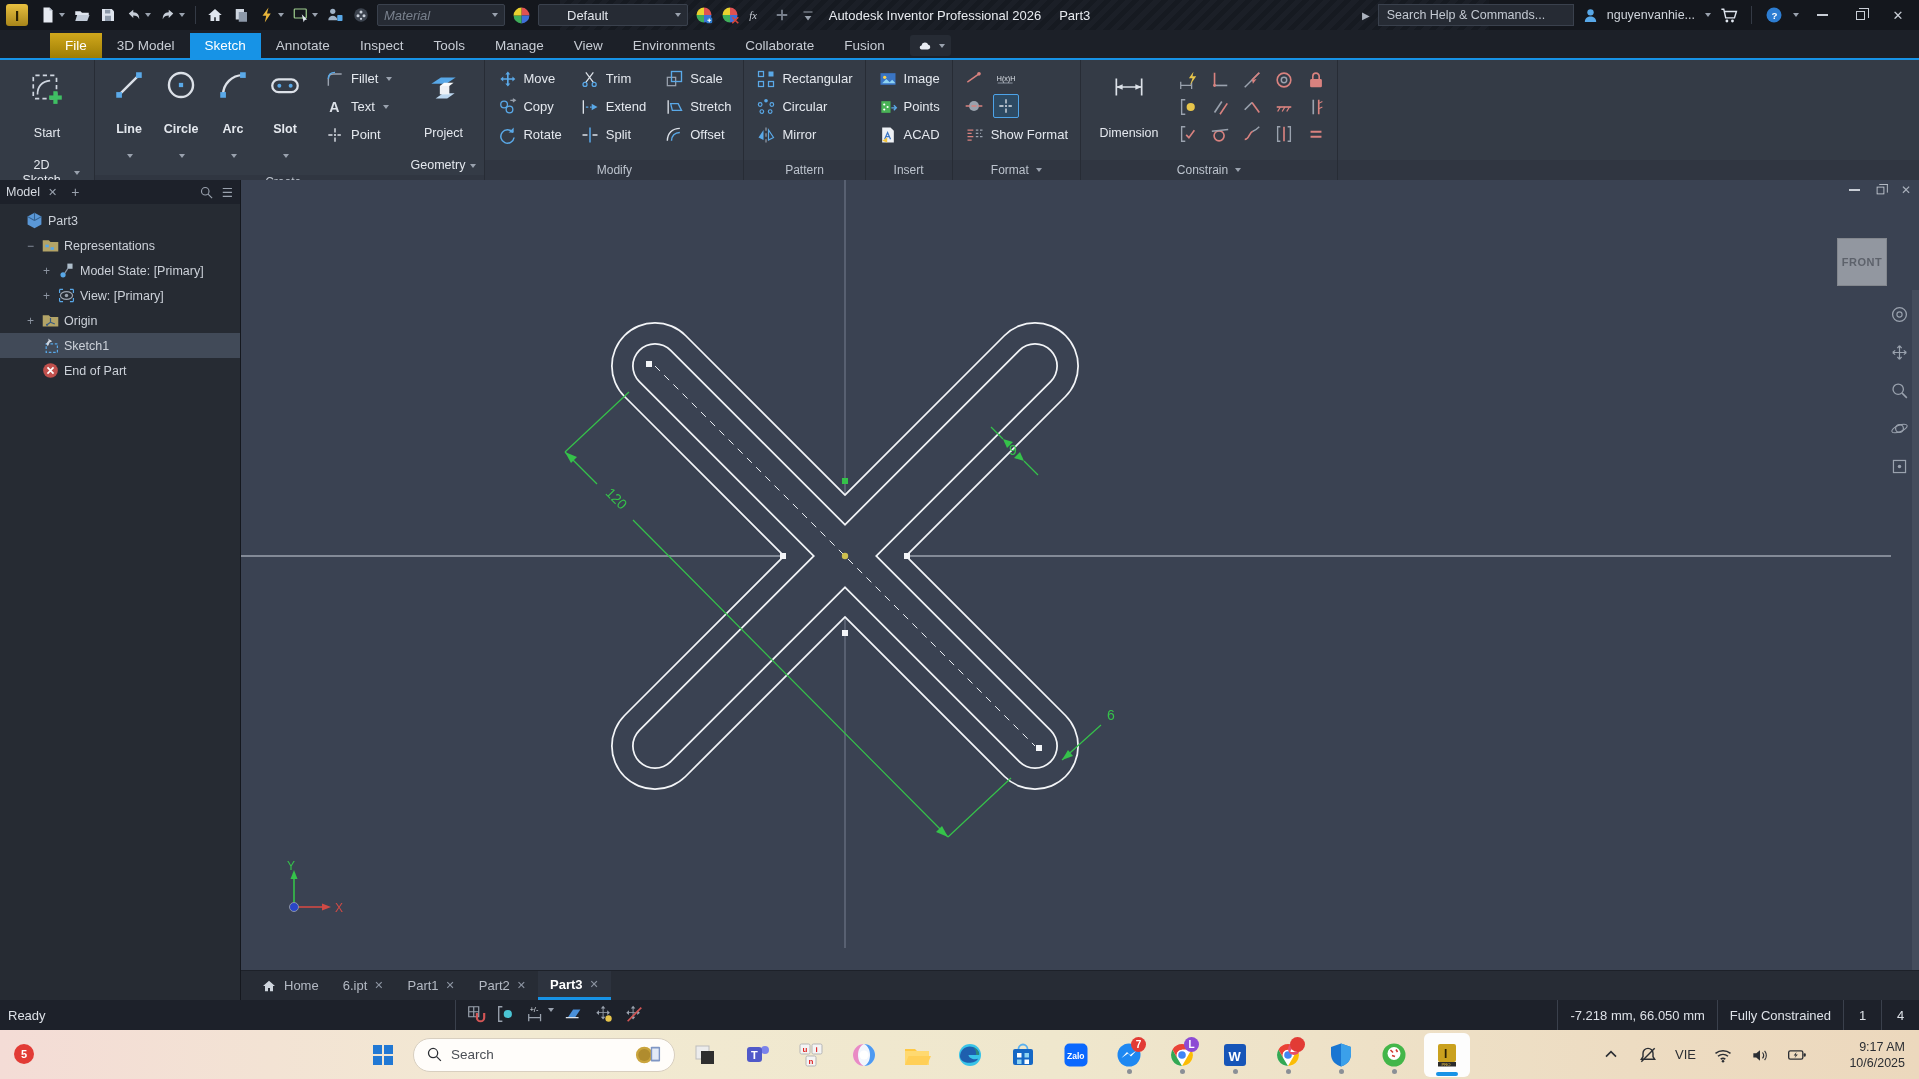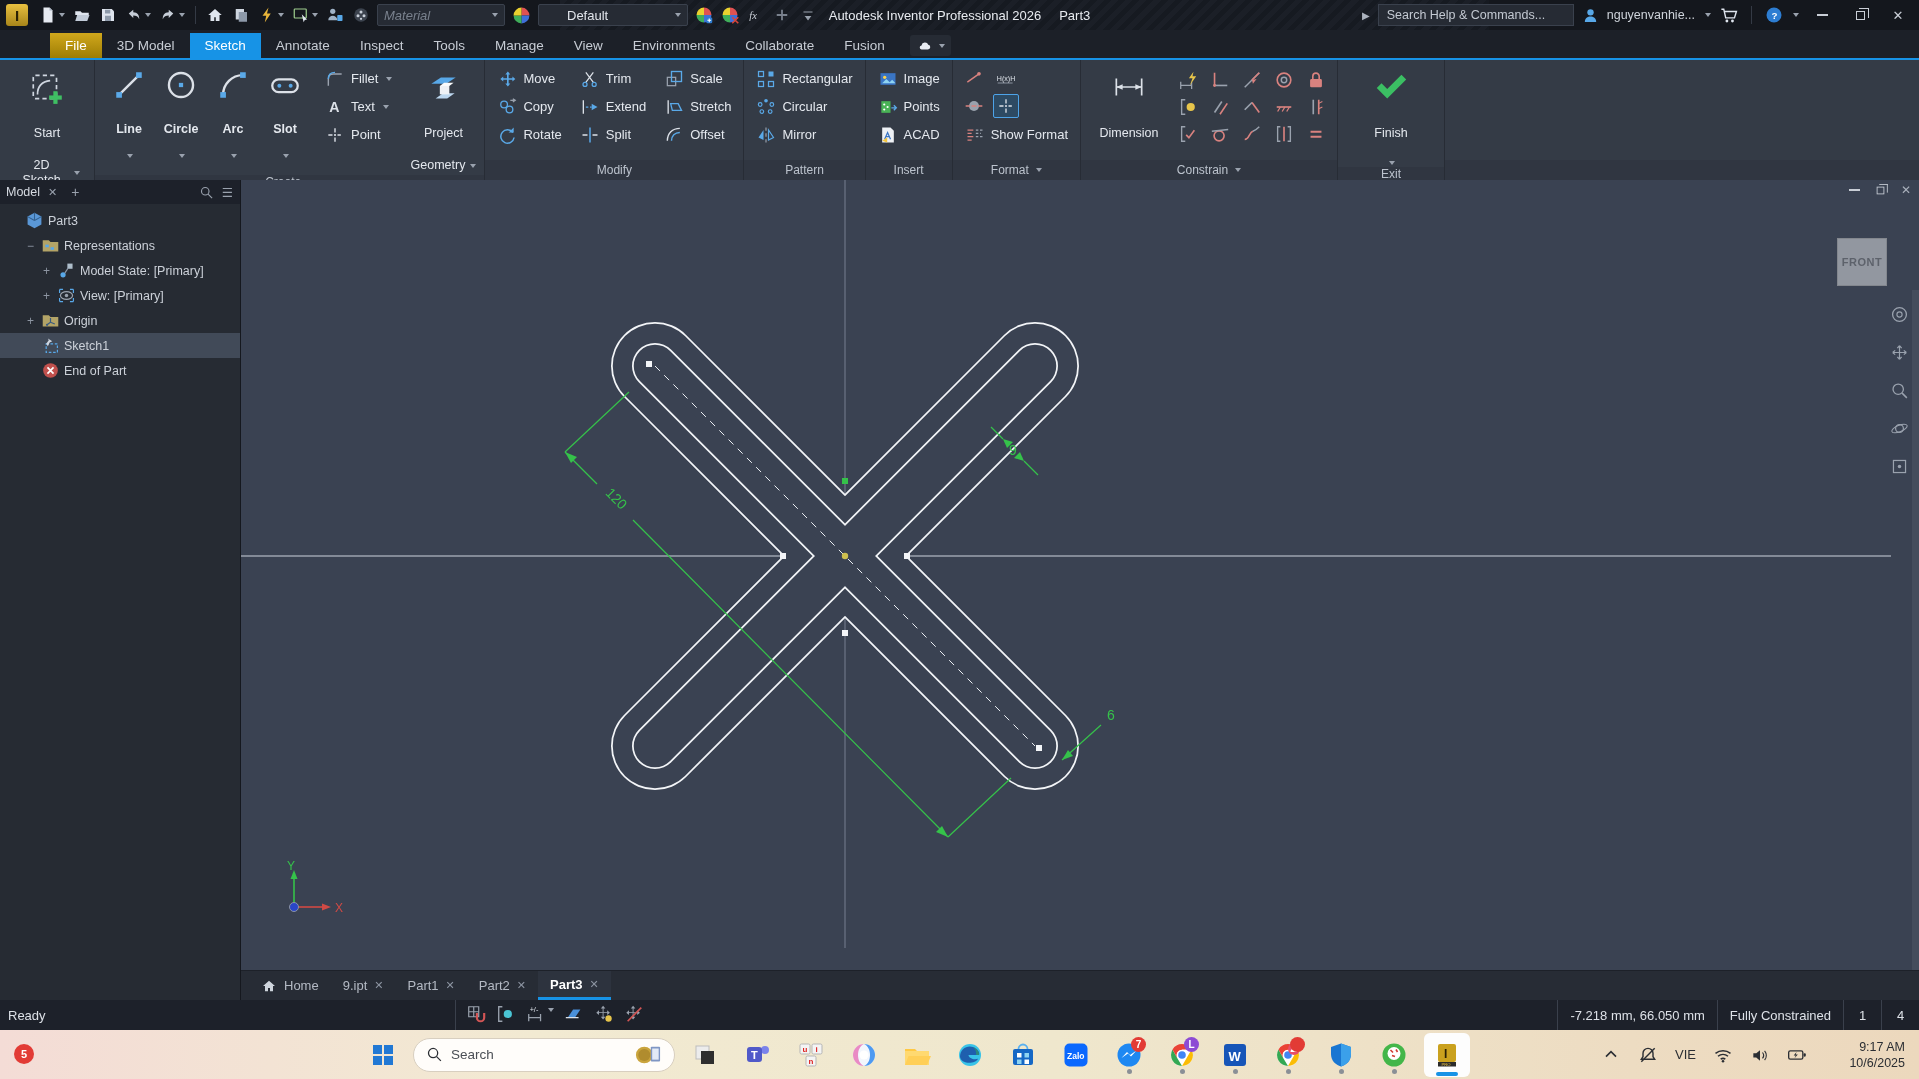--- a/index.html
+++ b/index.html
@@ -859,36 +859,20 @@
             </span>
           </div>
         </div>
     </div>
     <div class="plabel">
         <span>Constrain</span>
         <span class="caret-s"></span>
       </div>
   </div>
 
-  <div class="rpanel">
-    <div class="pbody" style="padding:6px 20px 2px;">
-      <div class="bigbtn">
-        <span class="ic">
-            <svg viewBox="0 0 40 40" fill="none">
-              <path d="M5 21l5-5 6 6L31 7l5 5-20 20z" fill="#3bbf63"></path>
-            </svg>
-          </span>
-        <span>Finish</span>
-        <span class="caret-s" style="margin-top:3px;"></span>
-      </div>
-    </div>
-    <div class="plabel">
-        <span>Exit</span>
-      </div>
-  </div>
 
   <div class="rpanel" style="flex:1;border-right:none;">
       <div class="pbody"></div>
       <div class="plabel"></div>
     </div>
 </div>
 
 <div id="main">
   <div id="browser">
     <div id="browser-head">
@@ -1083,21 +1067,21 @@
     <div id="tabstrip">
         <div class="dtab">
           <span class="ic">
             <svg viewBox="0 0 24 24" fill="none">
               <path d="M12 4l9 8h-3v8h-4.5v-5h-3v5H6v-8H3z" fill="#cfd5dd"></path>
             </svg>
           </span>
           <span>Home</span>
         </div>
         <div class="dtab">
-          <span>9.ipt</span>
+          <span>6.ipt</span>
           <span class="x">✕</span>
         </div>
         <div class="dtab">
           <span>Part1</span>
           <span class="x">✕</span>
         </div>
         <div class="dtab">
           <span>Part2</span>
           <span class="x">✕</span>
         </div>

